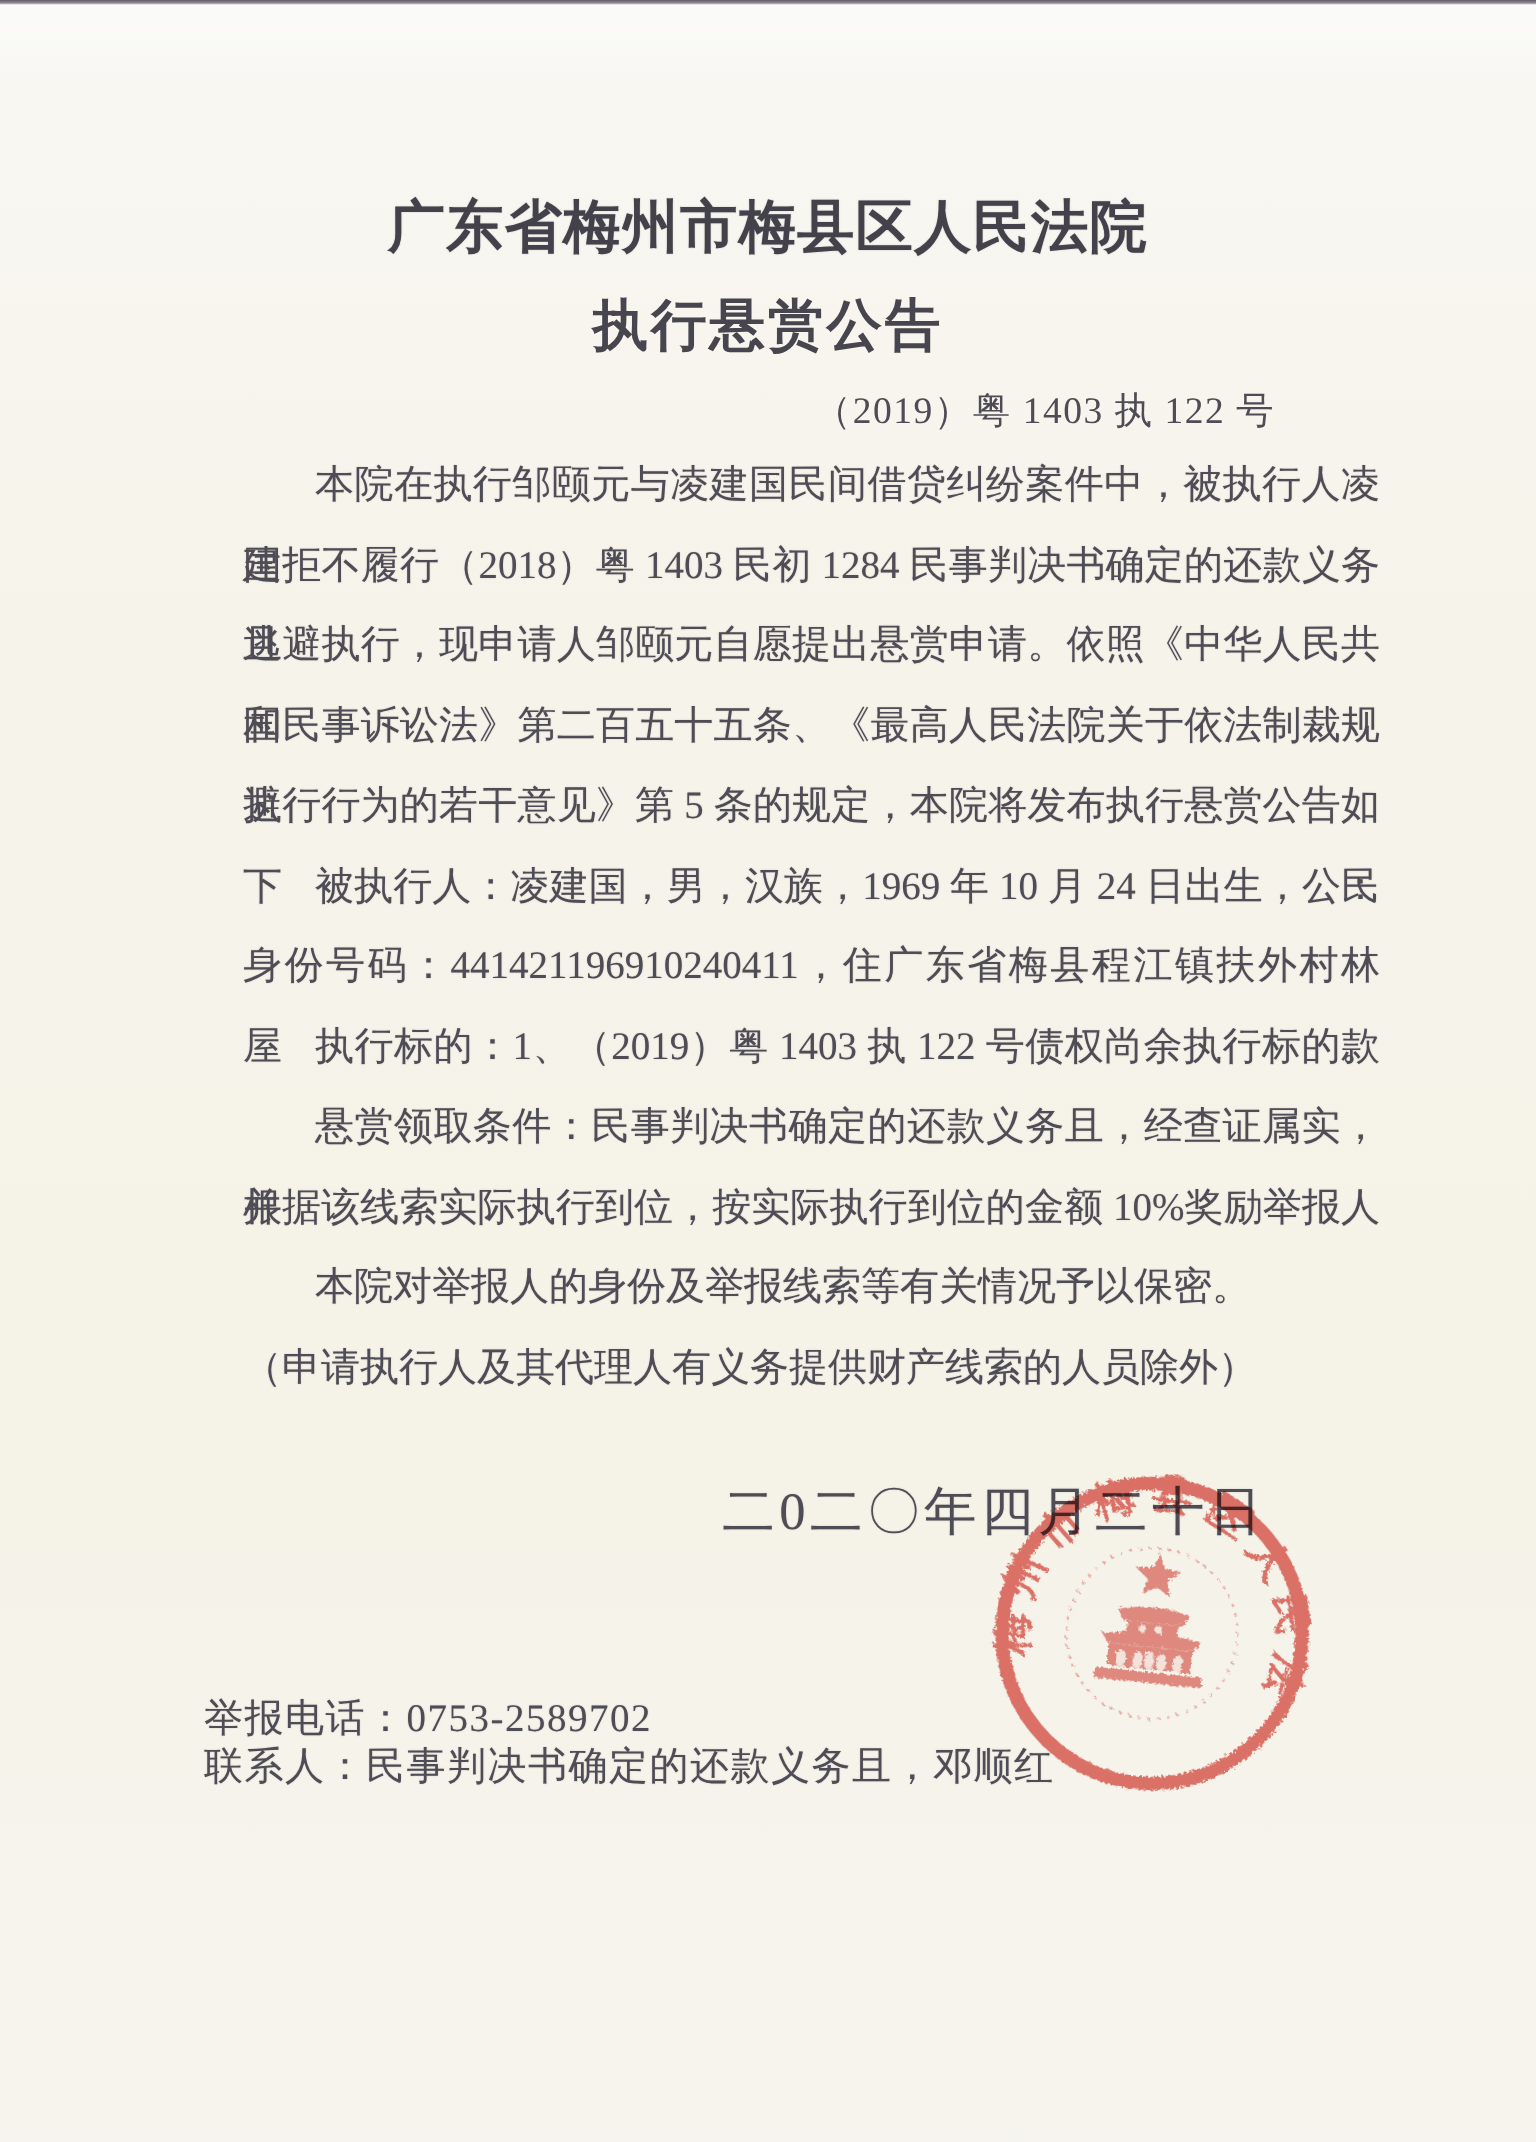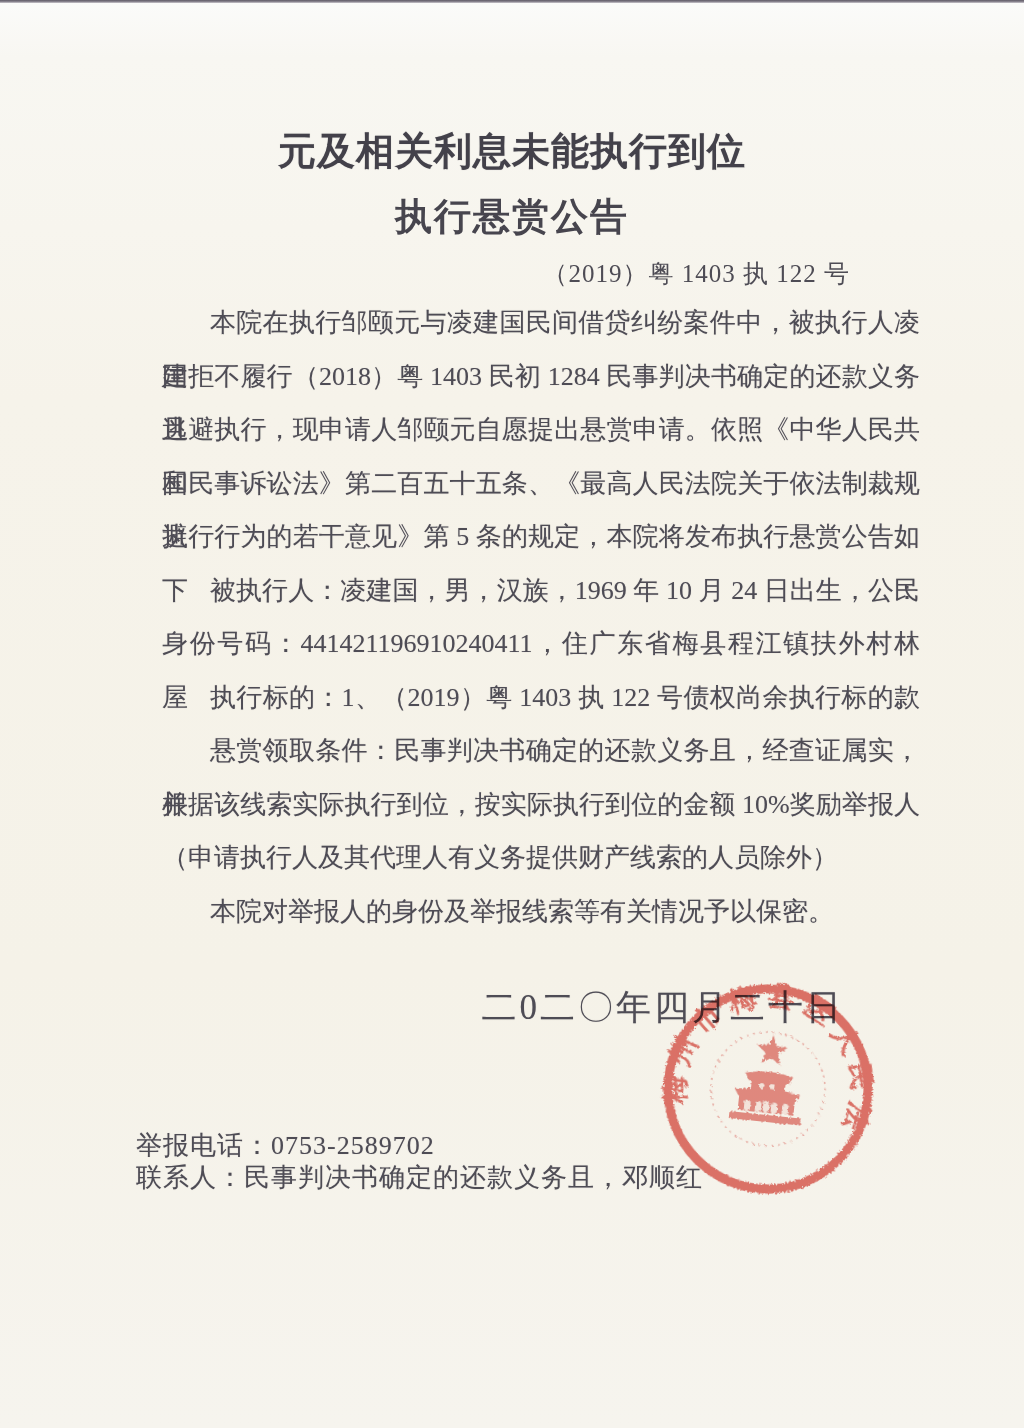--- a/index.html
+++ b/index.html
@@ -74,37 +74,37 @@
     font-family: "Liberation Serif", "DejaVu Serif", serif;
     font-weight: 700;
   }
 </style>
 </head>
 <body>
 
 <div class="page">
   <div class="scan-edge-top"></div>
 
-  <h1 class="court-title">元及相关利息未能执行到位</h1>
+  <h1 class="court-title">广东省梅州市梅县区人民法院</h1>
   <h2 class="notice-title">执行悬赏公告</h2>
   <div class="case-number">（2019）粤 1403 执 122 号</div>
 
   <div class="body-text">
     <div class="line indent full">本院在执行邹颐元与凌建国民间借贷纠纷案件中，被执行人凌建</div>
     <div class="line full">国拒不履行（2018）粤 1403 民初 1284 民事判决书确定的还款义务且</div>
     <div class="line full">逃避执行，现申请人邹颐元自愿提出悬赏申请。依照《中华人民共和</div>
     <div class="line full">国民事诉讼法》第二百五十五条、《最高人民法院关于依法制裁规避</div>
     <div class="line full">执行行为的若干意见》第 5 条的规定，本院将发布执行悬赏公告如下：</div>
     <div class="line indent full">被执行人：凌建国，男，汉族，1969 年 10 月 24 日出生，公民</div>
     <div class="line full">身份号码：441421196910240411，住广东省梅县程江镇扶外村林屋。</div>
     <div class="line indent full">执行标的：1、（2019）粤 1403 执 122 号债权尚余执行标的款</div>
     <div class="line indent full">悬赏领取条件：民事判决书确定的还款义务且，经查证属实，并</div>
     <div class="line full">根据该线索实际执行到位，按实际执行到位的金额 10%奖励举报人</div>
+    <div class="line indent">本院对举报人的身份及举报线索等有关情况予以保密。</div>
     <div class="line">（申请执行人及其代理人有义务提供财产线索的人员除外）</div>
-    <div class="line indent">本院对举报人的身份及举报线索等有关情况予以保密。</div>
   </div>
 
   <div class="date-line">二0二〇年四月二十日</div>
   <div class="hotline">举报电话：0753-2589702</div>
   <div class="contact">联系人：民事判决书确定的还款义务且，邓顺红</div>
 
   <div class="seal">
     <svg viewBox="-110 -110 220 220">
       <defs>
         <filter id="inkfx" x="-15%" y="-15%" width="130%" height="130%">

